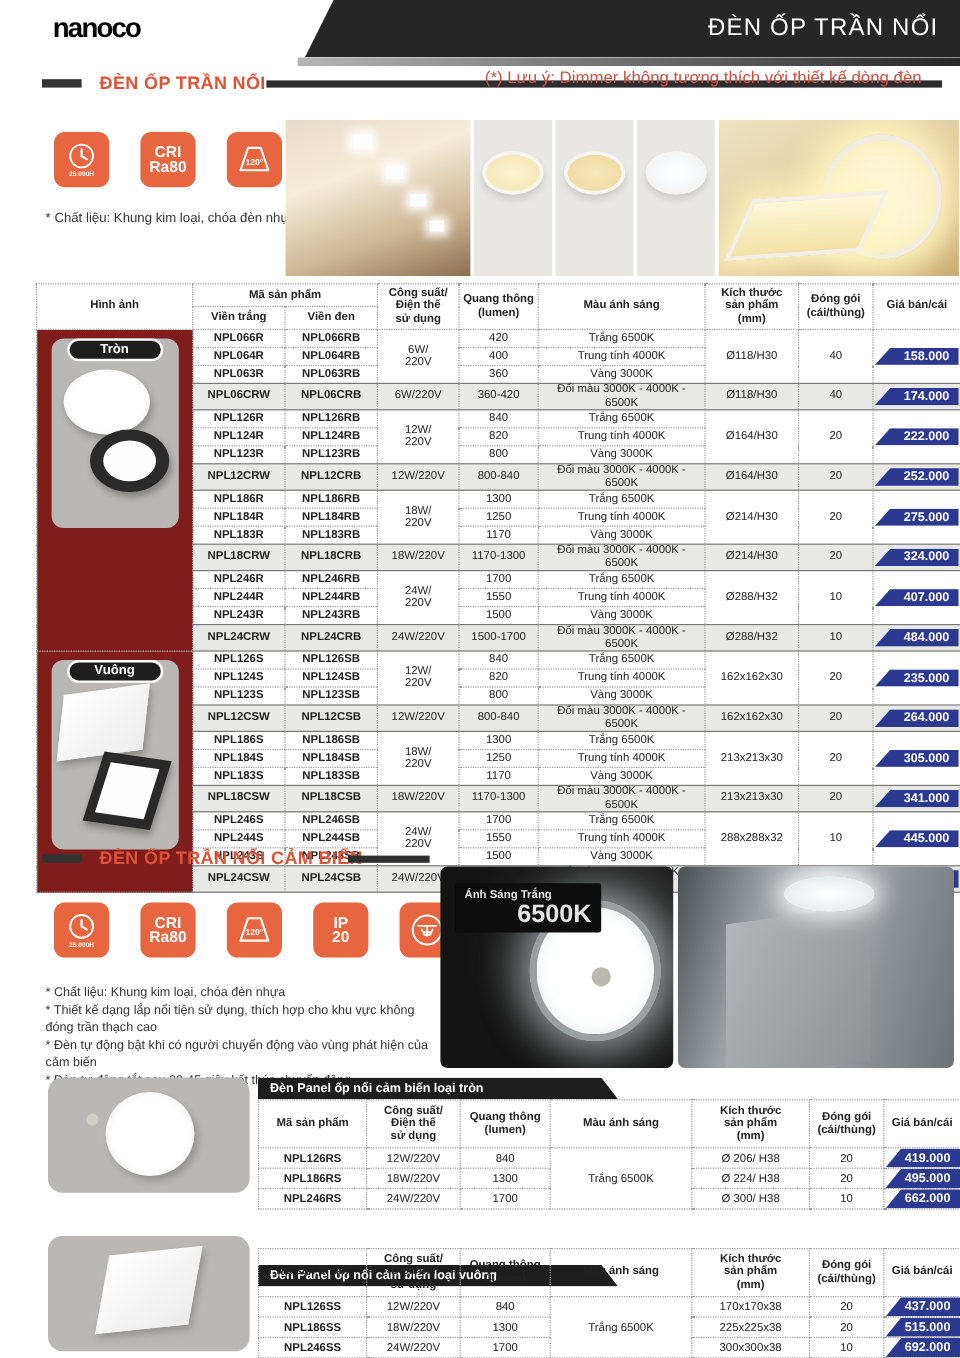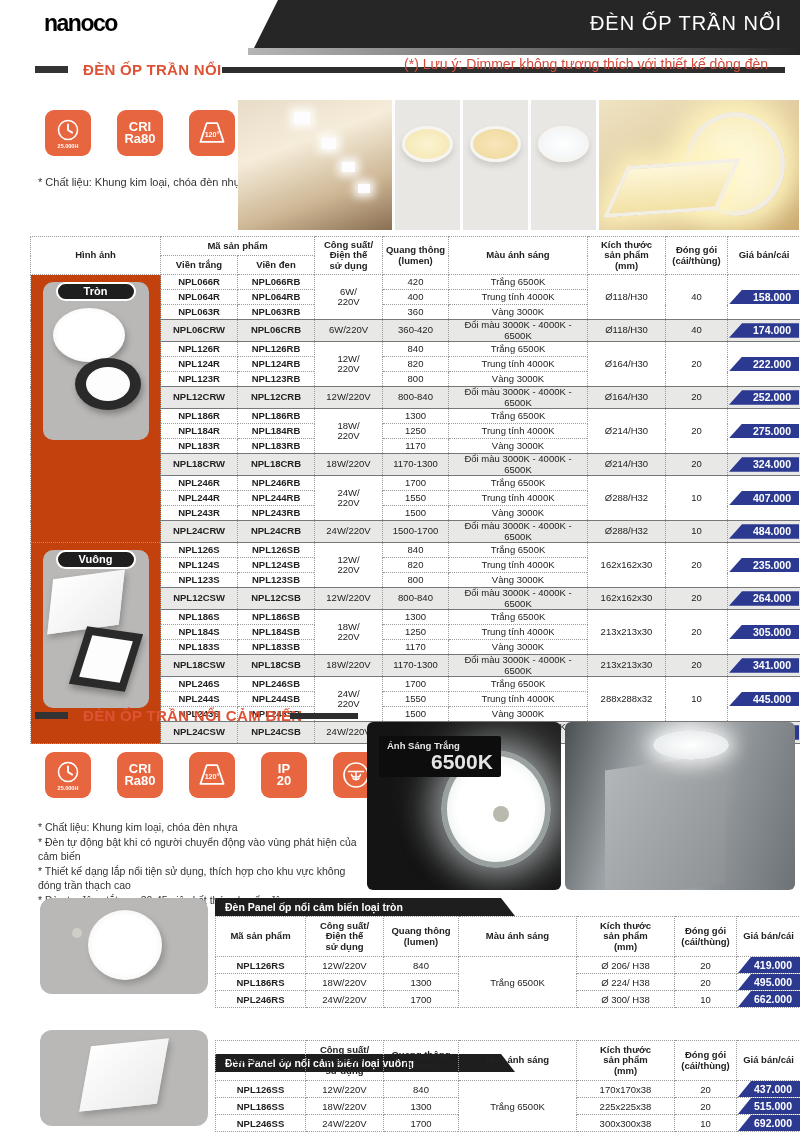--- a/index.html
+++ b/index.html
@@ -52,21 +52,21 @@
   
   table { border-collapse:collapse; table-layout:fixed; }
   .maintable { position:absolute; left:30px; top:236px; width:770px; font-size:9.5px; }
   .maintable th, .maintable td { border:1px dotted #9a9a9a; text-align:center; vertical-align:middle;
       padding:0 1px; white-space:pre-line; color:#222; }
   .maintable th { font-weight:bold; font-size:9.5px; line-height:10.5px; height:19px; }
   .maintable td { height:15px; line-height:10.5px; }
   .maintable td.code { font-weight:bold; }
   .maintable tr.hl td { background:#E8E8E7; }
   .maintable tr.hl td { border-top:1px solid #777; border-bottom:1px solid #777; }
-  td.imgcol { background:#c2410c; vertical-align:top; border-bottom:1px dotted #9a9a9a; }
+  td.imgcol { background:#7f1d1d; vertical-align:top; border-bottom:1px dotted #9a9a9a; }
   .shape-box { width:106px; height:158px; background:#b9b8b7; border-radius:10px; margin:16px auto 0; position:relative; }
   .shape-pill { position:relative; width:80px; margin:-9px auto 0; background:#1e1e1e; color:#fff; border-radius:11px;
                 font-weight:bold; font-size:11px; text-align:center; padding:2px 0; border:2px solid #fff; z-index:2; }
   .panel-round-white { position:absolute; left:10px; top:26px; width:72px; height:54px; border-radius:50%;
         background:radial-gradient(#ffffff 60%,#e8e8e8); box-shadow:2px 4px 6px rgba(0,0,0,.25); }
   .panel-round-black { position:absolute; left:32px; top:76px; width:66px; height:52px; border-radius:50%;
         background:#2a2a2a; box-shadow:2px 4px 6px rgba(0,0,0,.3); }
   .panel-round-black::after { content:""; position:absolute; left:11px; top:9px; width:44px; height:34px; border-radius:50%; background:#fdfdfd; }
   .panel-sq-white { position:absolute; left:8px; top:24px; width:70px; height:56px;
         background:linear-gradient(135deg,#ffffff,#ececec); transform:skewX(-14deg) rotate(-8deg); box-shadow:2px 4px 6px rgba(0,0,0,.25); }
@@ -472,22 +472,22 @@
       </div>
       <div class="badge">
         <svg viewBox="0 0 30 30" width="30" height="30">
           <circle cx="15" cy="15" r="12" fill="none" stroke="#fff" stroke-width="1.7"></circle>
           <path d="M7.5 11.5 h15 M15 11.5 v8.5 M10.5 14.5 c0 3.4 9 3.4 9 0 M12 18 c0 2 6 2 6 0" fill="none" stroke="#fff" stroke-width="1.5" stroke-linecap="round"></path>
         </svg>
       </div>
     </div>
   <div class="notes-list" style="left:38px; top:820px; width:330px;" id="notes2">
       <div>* Chất liệu: Khung kim loại, chóa đèn nhựa</div>
+      <div>* Thiết kế dạng lắp nổi tiện sử dụng, thích hợp cho khu vực không đóng trần thạch cao</div>
       <div>* Đèn tự động bật khi có người chuyển động vào vùng phát hiện của cảm biến</div>
-      <div>* Thiết kế dạng lắp nổi tiện sử dụng, thích hợp cho khu vực không đóng trần thạch cao</div>
       <div>* Đèn tự động tắt sau 30-45 giây kết thúc chuyển động</div>
     </div>
 
   <div class="ph-sensor">
     <div class="sensor-disc">
         <div class="sensor-dot"></div>
       </div>
     <div class="kelvin-box">
       <div class="k1">Ánh Sáng Trắng</div>
       <div class="k2">6500K</div>

